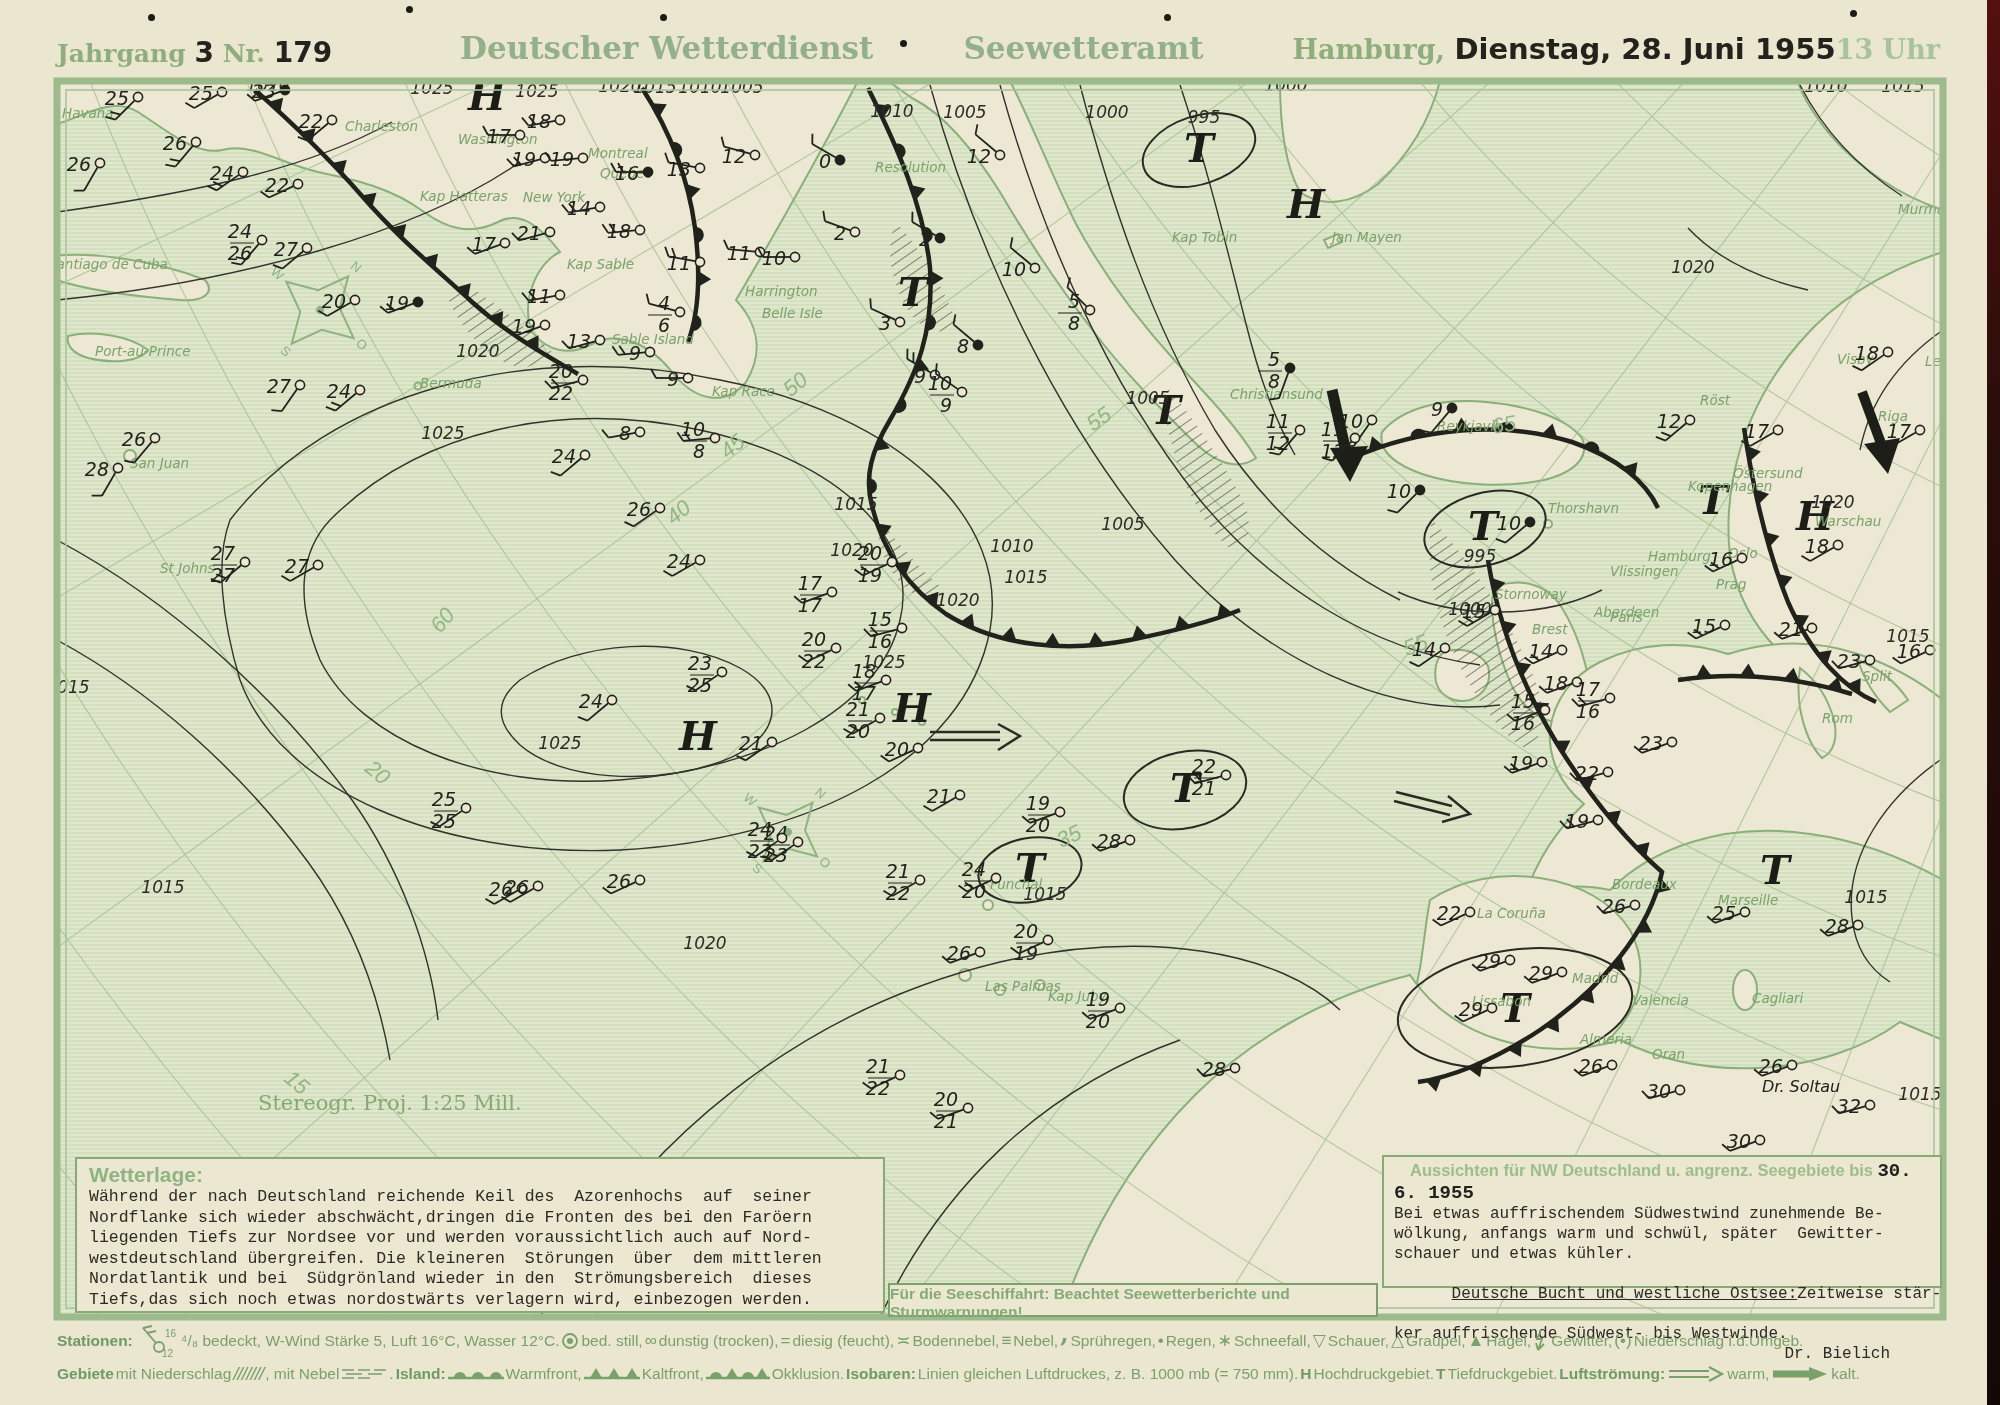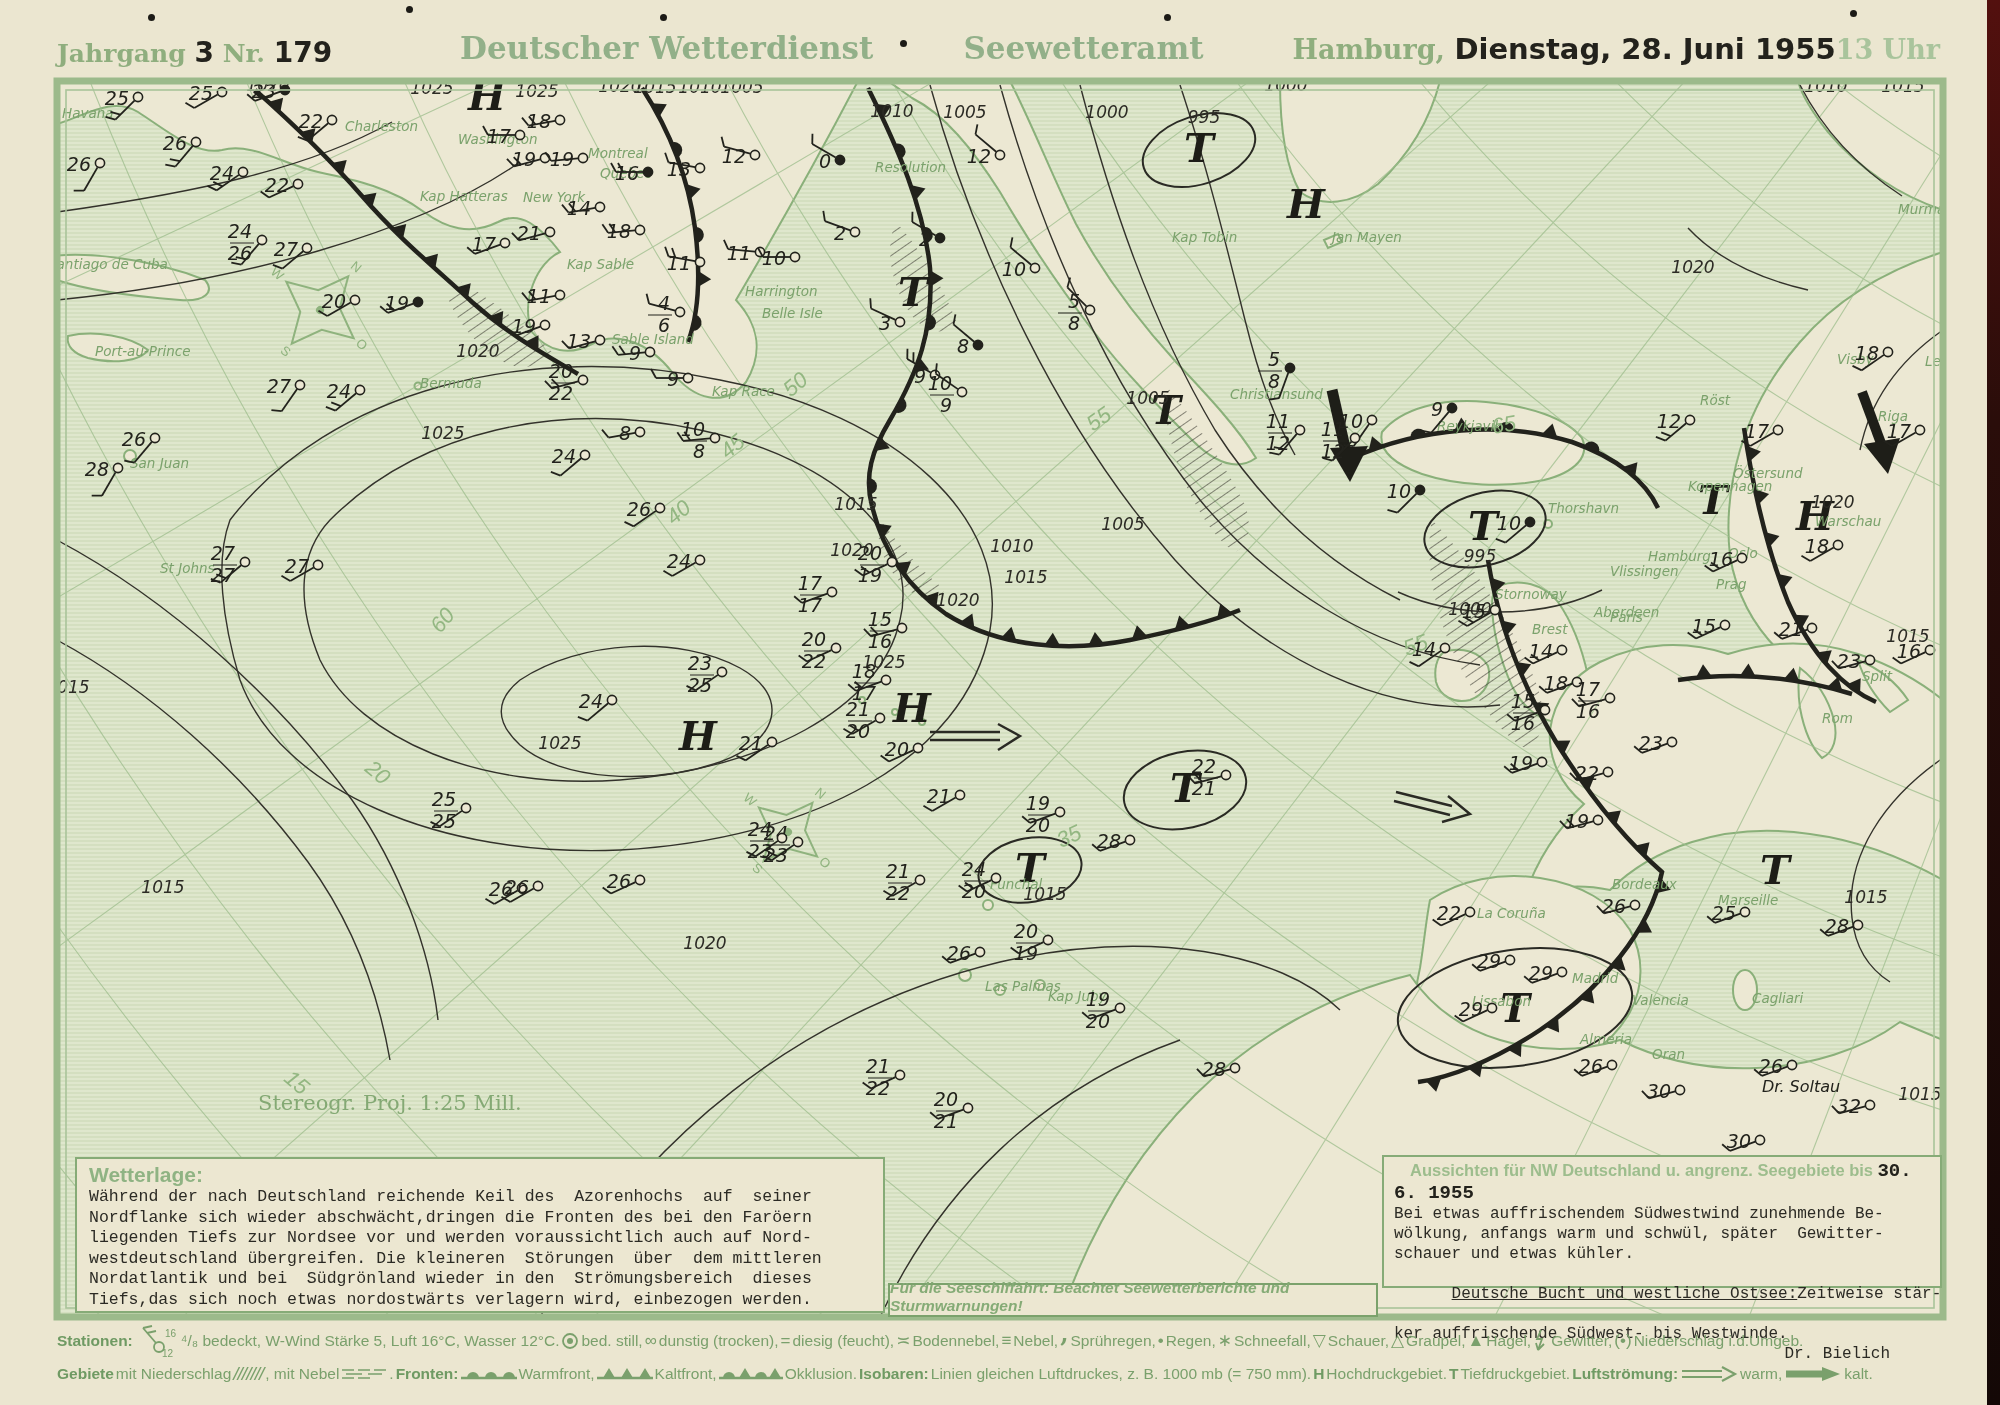--- a/index.html
+++ b/index.html
@@ -24,21 +24,21 @@
   .obox{position:absolute;background:#ece7d1;border:2.5px solid #86ab77;box-sizing:border-box;}
   .wetterlage{left:75px;top:1157px;width:810px;height:156px;padding:4px 12px;}
   .wetterlage .ttl{font-weight:bold;font-size:21px;color:#8fb383;}
   .tw{font-family:"Liberation Mono",monospace;font-size:16.5px;line-height:20.5px;color:#2b2a24;white-space:pre;}
   .aussichten{left:1382px;top:1155px;width:560px;height:133px;padding:3px 10px;}
   .aussichten .ttl{font-weight:bold;font-size:16.5px;color:#9dbd8d;display:inline;margin-left:16px;}
   .aussichten .date{font-family:"Liberation Mono",monospace;font-size:19px;font-weight:bold;display:inline;}
   .aussichten .tw{font-size:16px;line-height:20px;}
   .aussichten .sig{text-align:right;padding-right:40px;}
   .u{text-decoration:underline;}
-  .seebox{left:888px;top:1283px;width:490px;height:34px;border:2px solid #7ba26c;display:flex;align-items:flex-end;justify-content:center;font-style:italic;}
+  .seebox{left:888px;top:1283px;width:490px;height:34px;border:2px solid #7ba26c;display:flex;align-items:flex-start;justify-content:center;}
   .seebox span{font-weight:bold;font-size:15.5px;color:#85ab76;}
   
   .legend{position:absolute;left:57px;top:1324px;width:1886px;}
   .lrow{display:flex;align-items:center;flex-wrap:nowrap;gap:2px;height:33px;font-size:15.5px;color:#7aa06c;white-space:nowrap;}
   .lrow .b{font-weight:bold;color:#6f9a63;}
   .lrow .sym{font-size:17px;}
   .lrow svg{display:block;}
   .big-comma{font-family:"DejaVu Serif",serif;font-size:24px;font-weight:bold;line-height:10px;position:relative;top:-4px;}
   .hatch-txt{font-size:19px;letter-spacing:-1px;font-style:italic;}
   
@@ -1599,21 +1599,21 @@
         <span>
           <svg width="46" height="14">
             <g stroke="#7aa06c" stroke-width="1.6">
               <path d="M1,3 H13 M17,3 H29 M33,3 H45"></path>
               <path d="M5,7 H21 M27,7 H41"></path>
               <path d="M1,11 H13 M17,11 H29"></path>
             </g>
           </svg>
         </span>
         <span>.</span>
-        <span class="b">Fronten:</span>
+        <span class="b">Island:</span>
         <span>
           <svg width="56" height="14">
             <line x1="0" y1="11" x2="56" y2="11" stroke="#7aa06c" stroke-width="2.4"></line>
             <path d="M6,11 a6,6 0 0 1 12,0 Z M24,11 a6,6 0 0 1 12,0 Z M42,11 a6,6 0 0 1 12,0 Z" fill="#7aa06c"></path>
           </svg>
         </span>
         <span>Warmfront,</span>
         <span>
           <svg width="56" height="14">
             <line x1="0" y1="11" x2="56" y2="11" stroke="#7aa06c" stroke-width="2.4"></line>

